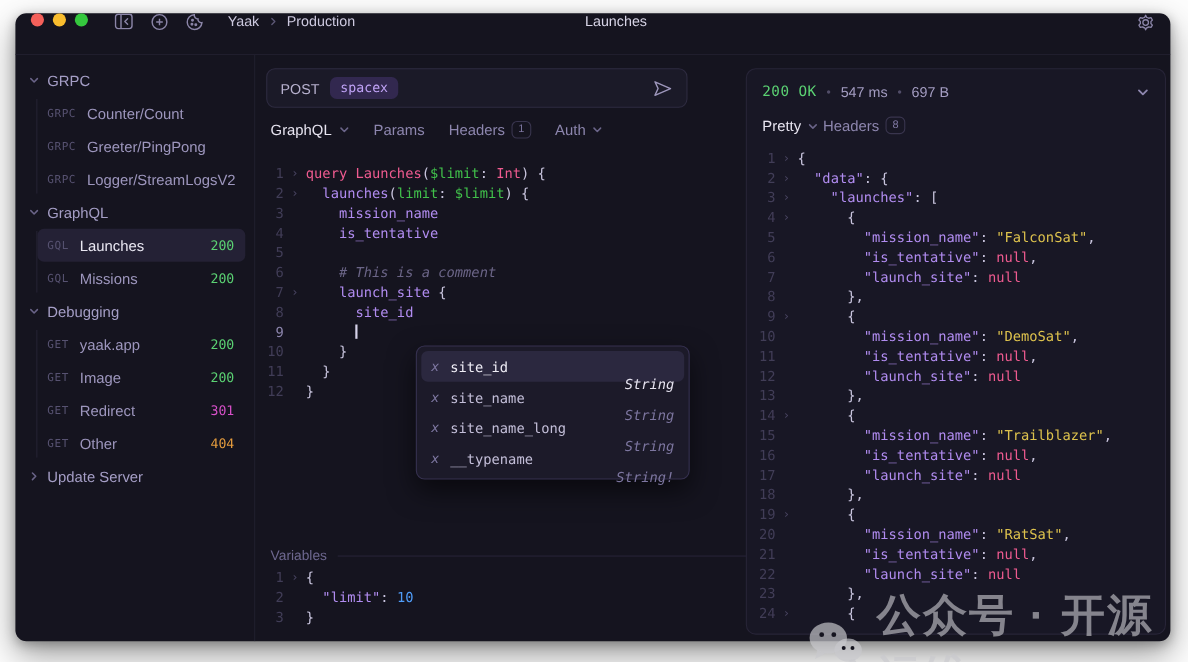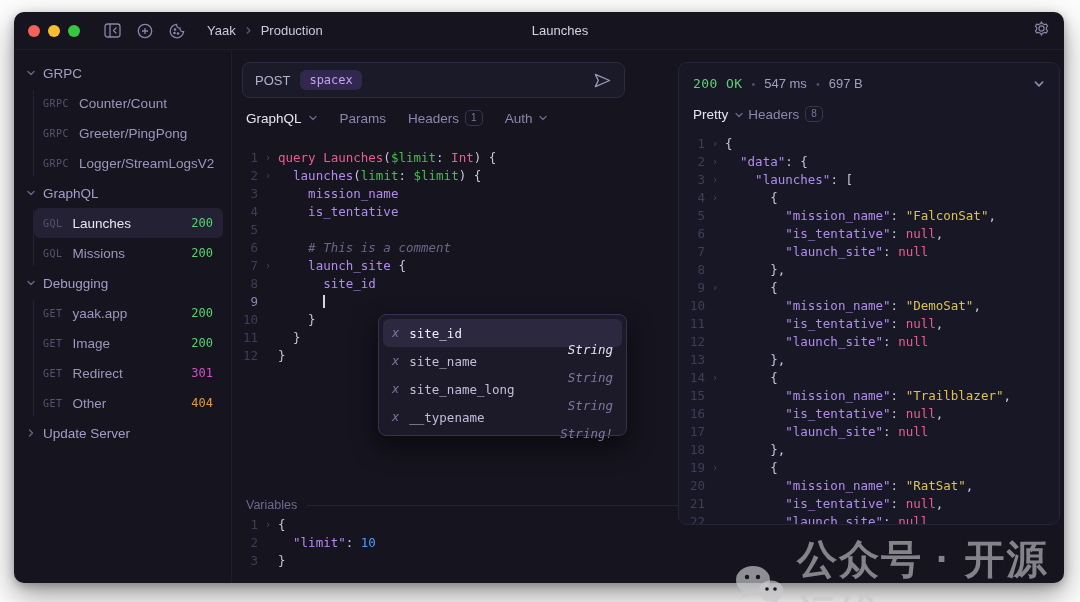--- a/index.html
+++ b/index.html
@@ -3,21 +3,21 @@
 <meta charset="utf-8">
 <style>
   * { margin:0; padding:0; box-sizing:border-box; }
   html,body { width:1080px; height:602px; background:#fdfdfd; overflow:hidden;
     font-family:"Liberation Sans", sans-serif; }
   .window { position:absolute; left:14px; top:12px; width:1050px; height:571px;
     background:#15141f; border-radius:10px; overflow:hidden;
     box-shadow:0 12px 30px rgba(0,0,0,.38), 0 3px 10px rgba(0,0,0,.25); }
 
   
-  .titlebar { height:38px; display:flex; align-items:center; padding:0 14px;
+  .titlebar { height:38px; display:flex; align-items:flex-start; padding:0 14px;
     border-bottom:1px solid #201e2d; position:relative; }
   .lights { display:flex; gap:8px; }
   .light { width:12px; height:12px; border-radius:50%; }
   .light.red{background:#f4605a}.light.yellow{background:#f9bd2e}.light.green{background:#35c83e}
   .tb-icons { display:flex; gap:16px; margin-left:24px; color:#8b85a8; }
   .tb-icons svg { display:block; }
   .breadcrumb { margin-left:22px; display:flex; align-items:center; gap:8px;
     color:#ccc8de; font-size:13px; }
   .crumb-sep { color:#5c5776; display:flex; }
   .tb-title { position:absolute; left:52%; transform:translateX(-50%);
@@ -93,21 +93,21 @@
     padding:4px; box-shadow:0 10px 24px rgba(0,0,0,.55); z-index:5; }
   .ac-row { height:28px; display:flex; align-items:center; gap:10px;
     padding:0 9px; border-radius:6px; font-family:"DejaVu Sans Mono", monospace;
     font-size:12.5px; color:#c3bed8; cursor:pointer; }
   .ac-row.sel { background:#2b283f; color:#efedf6; }
   .ac-x { font-style:italic; color:#7d76a0; font-size:12px; }
   .ac-type { margin-left:auto; font-style:italic; color:#7d76a0;margin-top:32px; }
   .ac-row.sel .ac-type { color:#e6e3f0; }
 
   
-  .resp-card { position:absolute; left:664px; top:50px; width:382px; height:463px;
+  .resp-card { position:absolute; left:664px; top:50px; width:382px; height:515px;
     background:#181725; border:1px solid #272437; border-radius:9px;
     overflow:hidden; }
   .resp-header { display:flex; align-items:center; gap:9px; padding:13px 14px 0;
     font-size:13px; }
   .resp-status { font-family:"DejaVu Sans Mono", monospace; color:#5bd273;
     letter-spacing:.4px; }
   .dot { color:#514d68; font-size:11px; }
   .resp-meta { color:#a49dc2; }
   .resp-chevron { margin-left:auto; color:#8d86ae; display:flex; cursor:pointer; }
   .resp-tabs { position:static; display:flex; gap:4px; padding:15px 14px 0;

